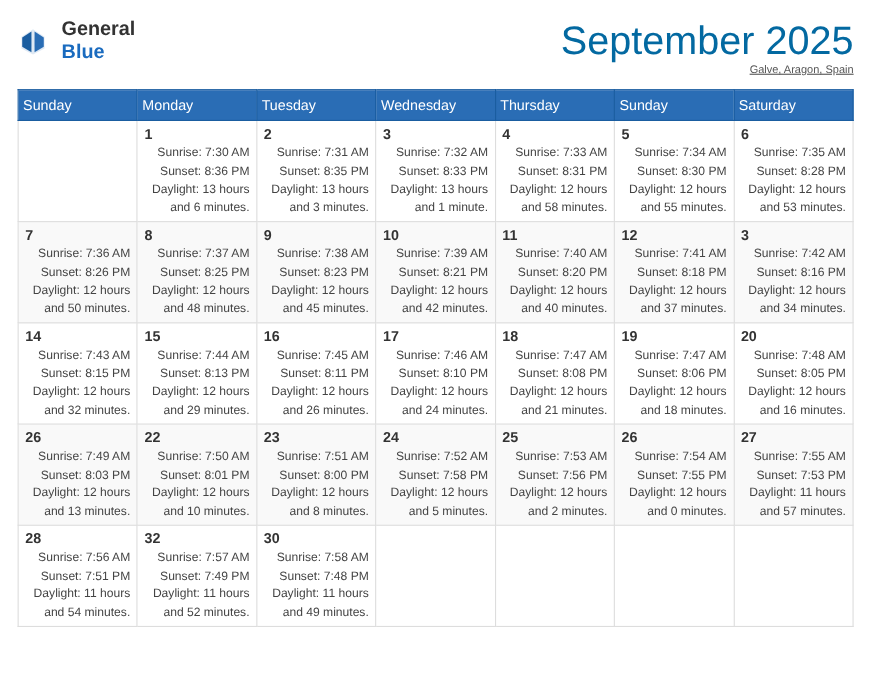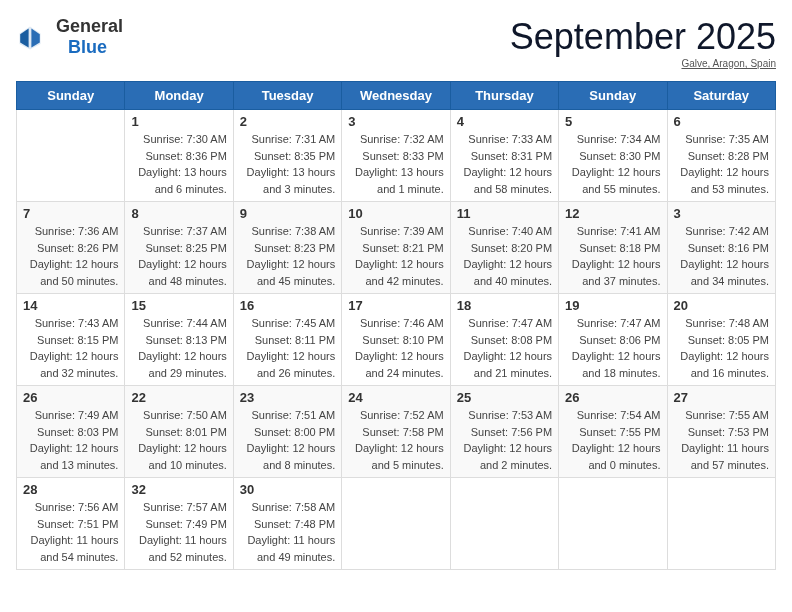--- a/index.html
+++ b/index.html
@@ -15,39 +15,39 @@
       justify-content: space-between;
       align-items: flex-start;
       margin-bottom: 12px;
     }
     .logo {
       display: flex;
       align-items: center;
       gap: 12px;
     }
     .logo-text-general { font-size: 18px; font-weight: bold; color: #333; }
-    .logo-text-blue { font-size: 18px; font-weight: bold; color: #1a6bbf; margin-left: 12px; }
+    .logo-text-blue { font-size: 18px; font-weight: bold; color: #1a6bbf; }
     .logo-icon {
       width: 28px;
       height: 28px;
     }
     .title-block { text-align: right; }
-    .month-title { font-size: 36px; color: #0f172a; font-weight: normal; }
+    .month-title { font-size: 36px; color: #0369a1; font-weight: normal; }
     .location { font-size: 10px; color: #555; text-decoration: underline; }
     .calendar {
       width: 100%;
       border-collapse: collapse;
       border: 1px solid #ccc;
     }
     .calendar th {
       background-color: #2a6db5;
       color: #fff;
       font-size: 13px;
-      font-weight: bold;
-      text-align: center;
+      font-weight: normal;
+      text-align: left;
       padding: 6px 4px;
       border: 1px solid #1a5da0;
     }
     .calendar td {
       vertical-align: top;
       padding: 4px 6px;
       border: 1px solid #ddd;
       width: calc(100% / 7);
       min-height: 80px;
       font-size: 11px;

